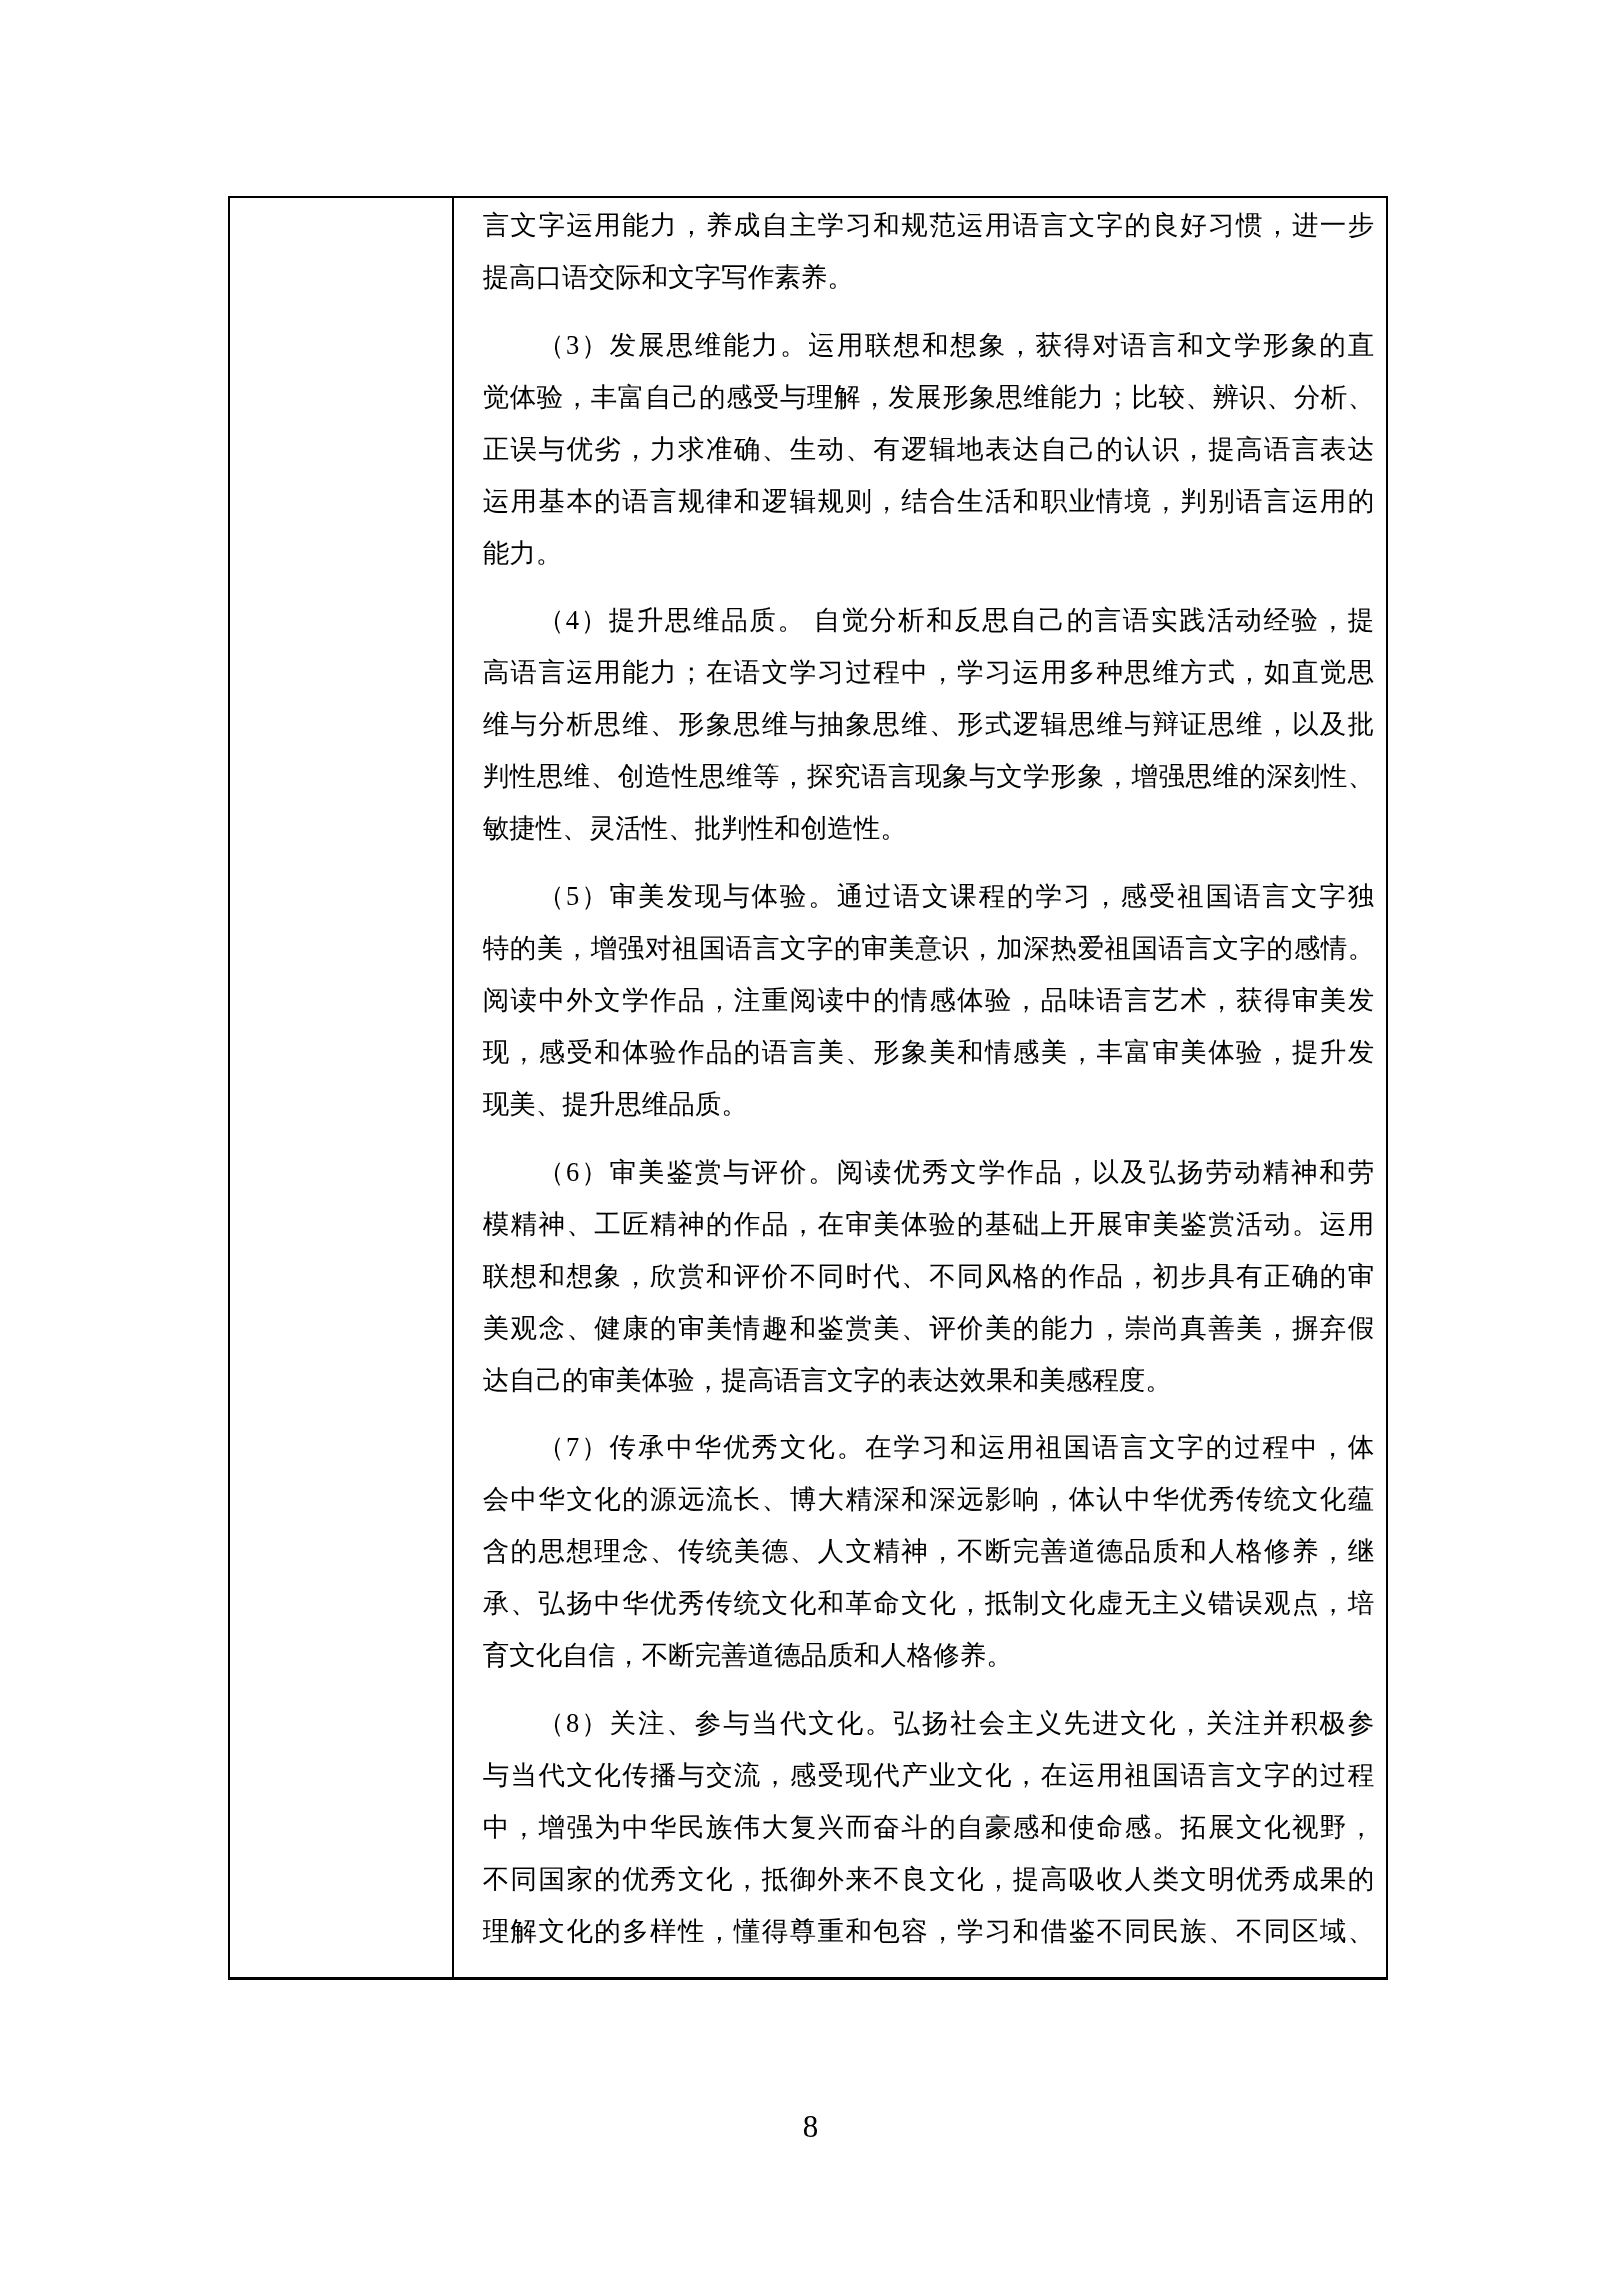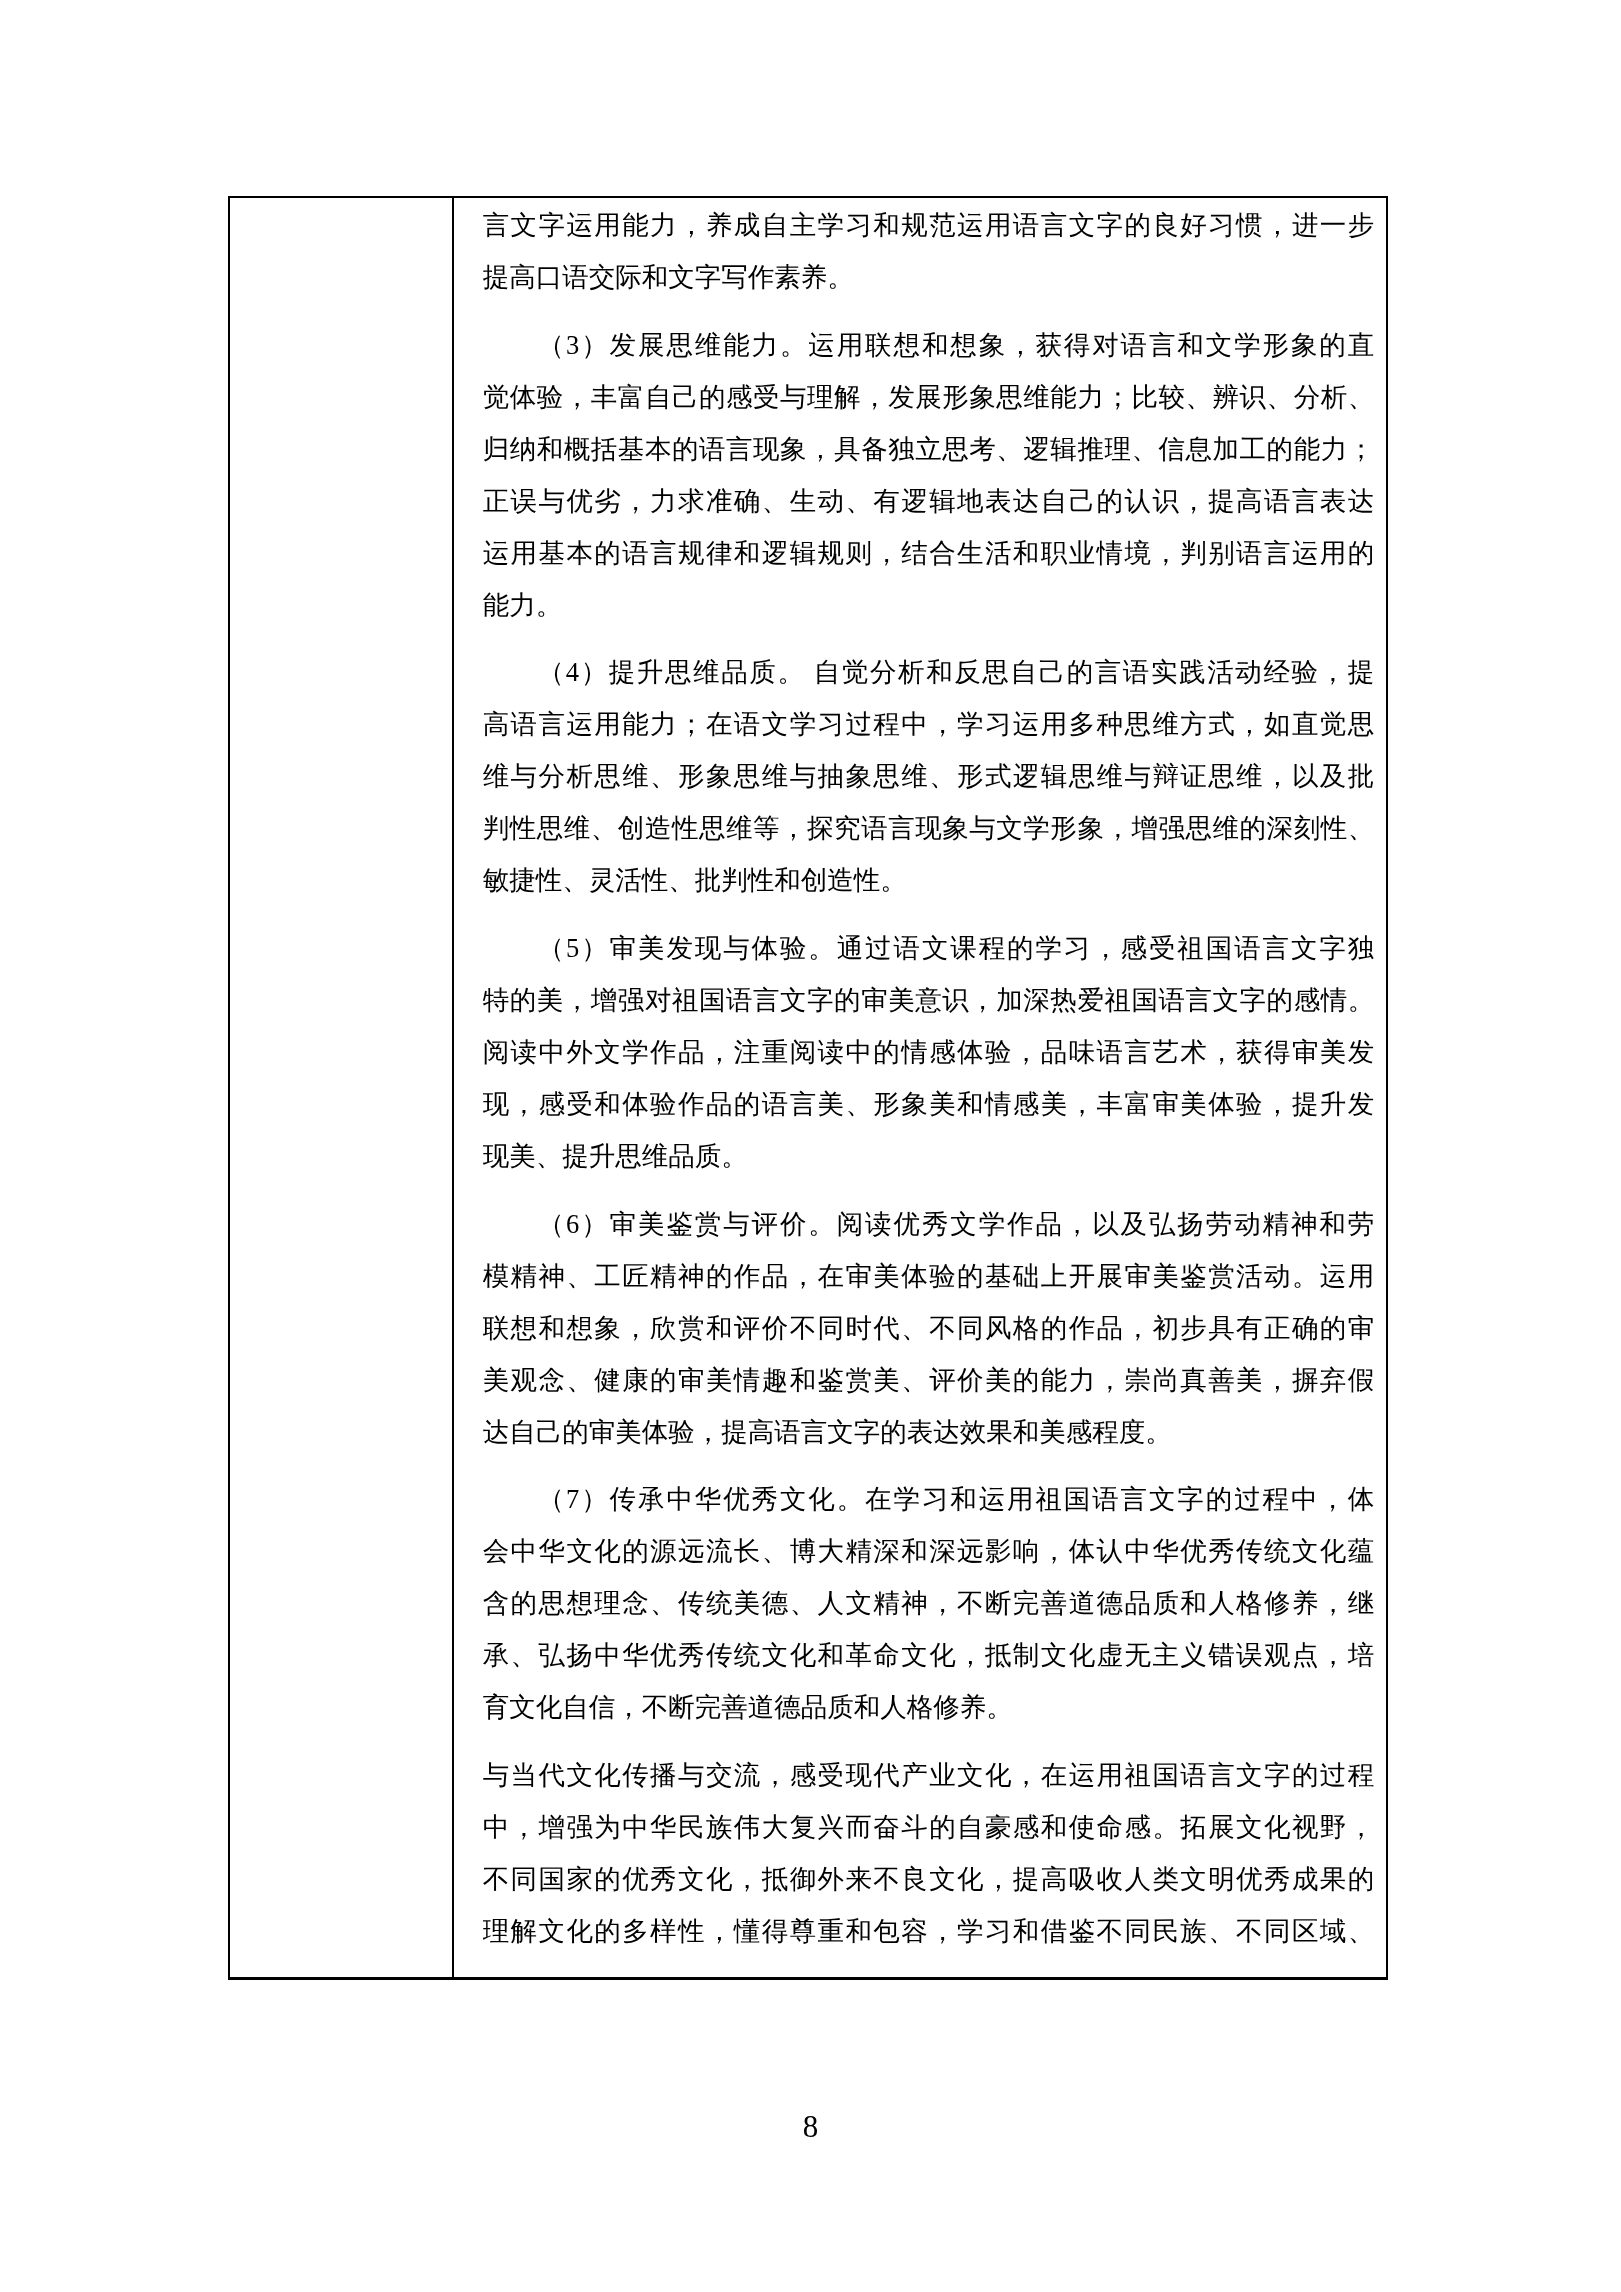--- a/index.html
+++ b/index.html
@@ -73,21 +73,20 @@
 <div class="doc-table">
   <div class="cell-left"></div>
   <div class="cell-right">
       <div class="para">
         <div class="tline firstline">言文字运用能力，养成自主学习和规范运用语言文字的良好习惯，进一步</div>
         <div class="tline lastline">提高口语交际和文字写作素养。</div>
       </div>
       <div class="para indent">
         <div class="tline firstline">（3）发展思维能力。运用联想和想象，获得对语言和文学形象的直</div>
         <div class="tline">觉体验，丰富自己的感受与理解，发展形象思维能力；比较、辨识、分析、</div>
-        <div class="tline">归纳和概括基本的语言现象，具备独立思考、逻辑推理、信息加工的能力；</div>
         <div class="tline">正误与优劣，力求准确、生动、有逻辑地表达自己的认识，提高语言表达</div>
         <div class="tline">运用基本的语言规律和逻辑规则，结合生活和职业情境，判别语言运用的</div>
         <div class="tline lastline">能力。</div>
       </div>
       <div class="para indent">
         <div class="tline firstline">（4）提升思维品质。 自觉分析和反思自己的言语实践活动经验，提</div>
         <div class="tline">高语言运用能力；在语文学习过程中，学习运用多种思维方式，如直觉思</div>
         <div class="tline">维与分析思维、形象思维与抽象思维、形式逻辑思维与辩证思维，以及批</div>
         <div class="tline">判性思维、创造性思维等，探究语言现象与文学形象，增强思维的深刻性、</div>
         <div class="tline lastline">敏捷性、灵活性、批判性和创造性。</div>
@@ -107,20 +106,21 @@
         <div class="tline lastline">达自己的审美体验，提高语言文字的表达效果和美感程度。</div>
       </div>
       <div class="para indent">
         <div class="tline firstline">（7）传承中华优秀文化。在学习和运用祖国语言文字的过程中，体</div>
         <div class="tline">会中华文化的源远流长、博大精深和深远影响，体认中华优秀传统文化蕴</div>
         <div class="tline">含的思想理念、传统美德、人文精神，不断完善道德品质和人格修养，继</div>
         <div class="tline">承、弘扬中华优秀传统文化和革命文化，抵制文化虚无主义错误观点，培</div>
         <div class="tline lastline">育文化自信，不断完善道德品质和人格修养。</div>
       </div>
       <div class="para indent">
+        <div class="tline firstline">（8）关注、参与当代文化。弘扬社会主义先进文化，关注并积极参</div>
         <div class="tline">与当代文化传播与交流，感受现代产业文化，在运用祖国语言文字的过程</div>
         <div class="tline">中，增强为中华民族伟大复兴而奋斗的自豪感和使命感。拓展文化视野，</div>
         <div class="tline">不同国家的优秀文化，抵御外来不良文化，提高吸收人类文明优秀成果的</div>
         <div class="tline">理解文化的多样性，懂得尊重和包容，学习和借鉴不同民族、不同区域、</div>
       </div>
     </div>
 </div>
 
 <div class="page-number">8</div>
 

